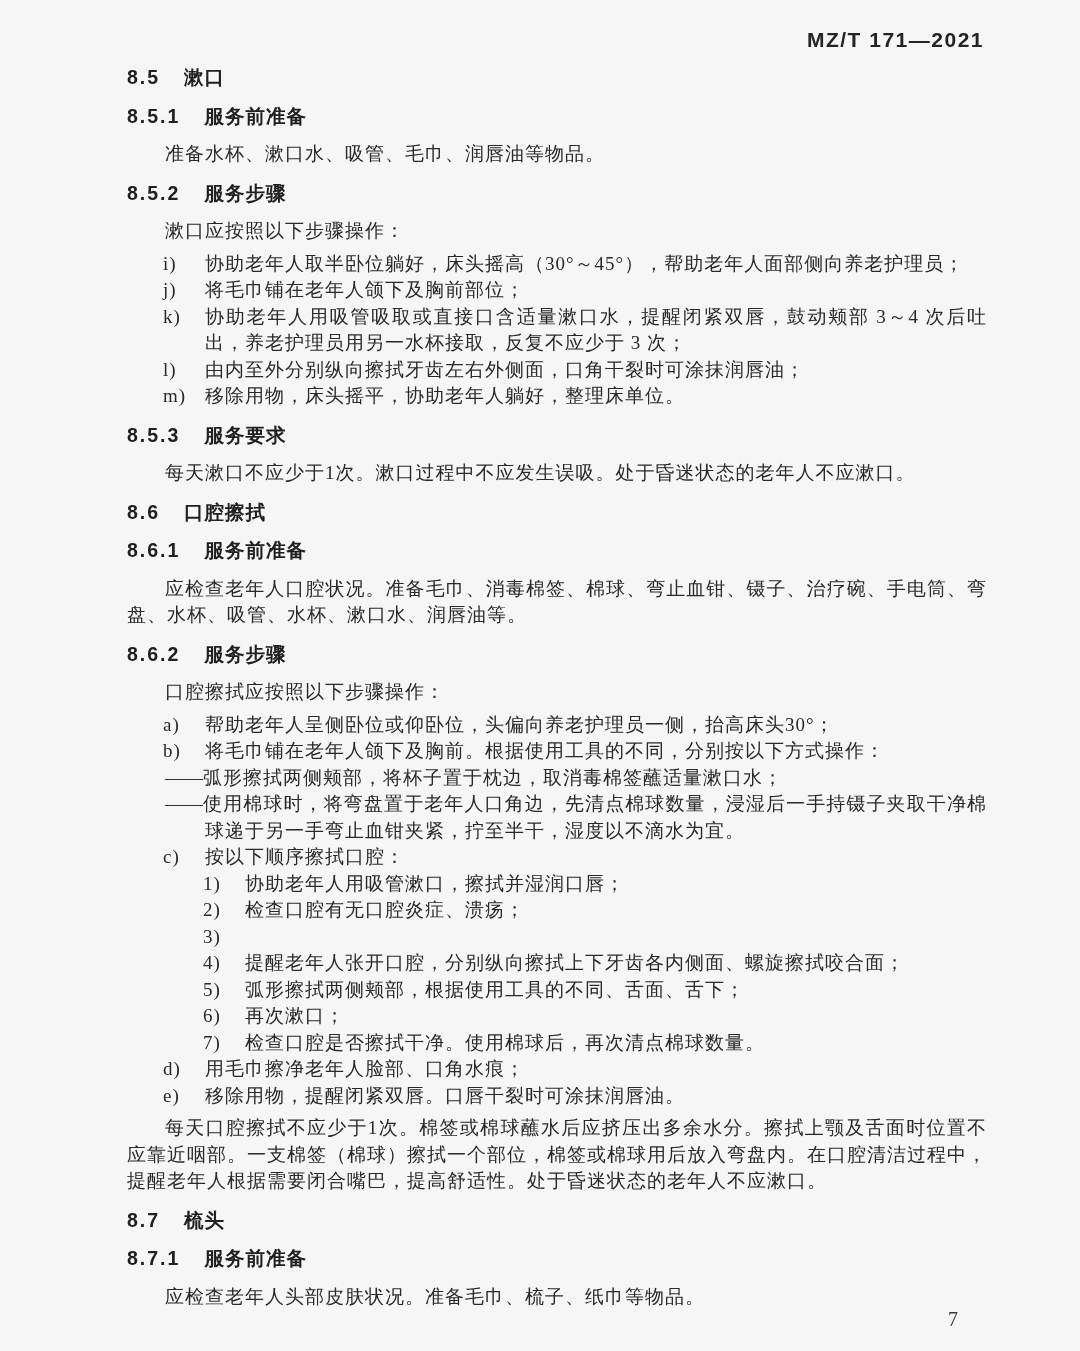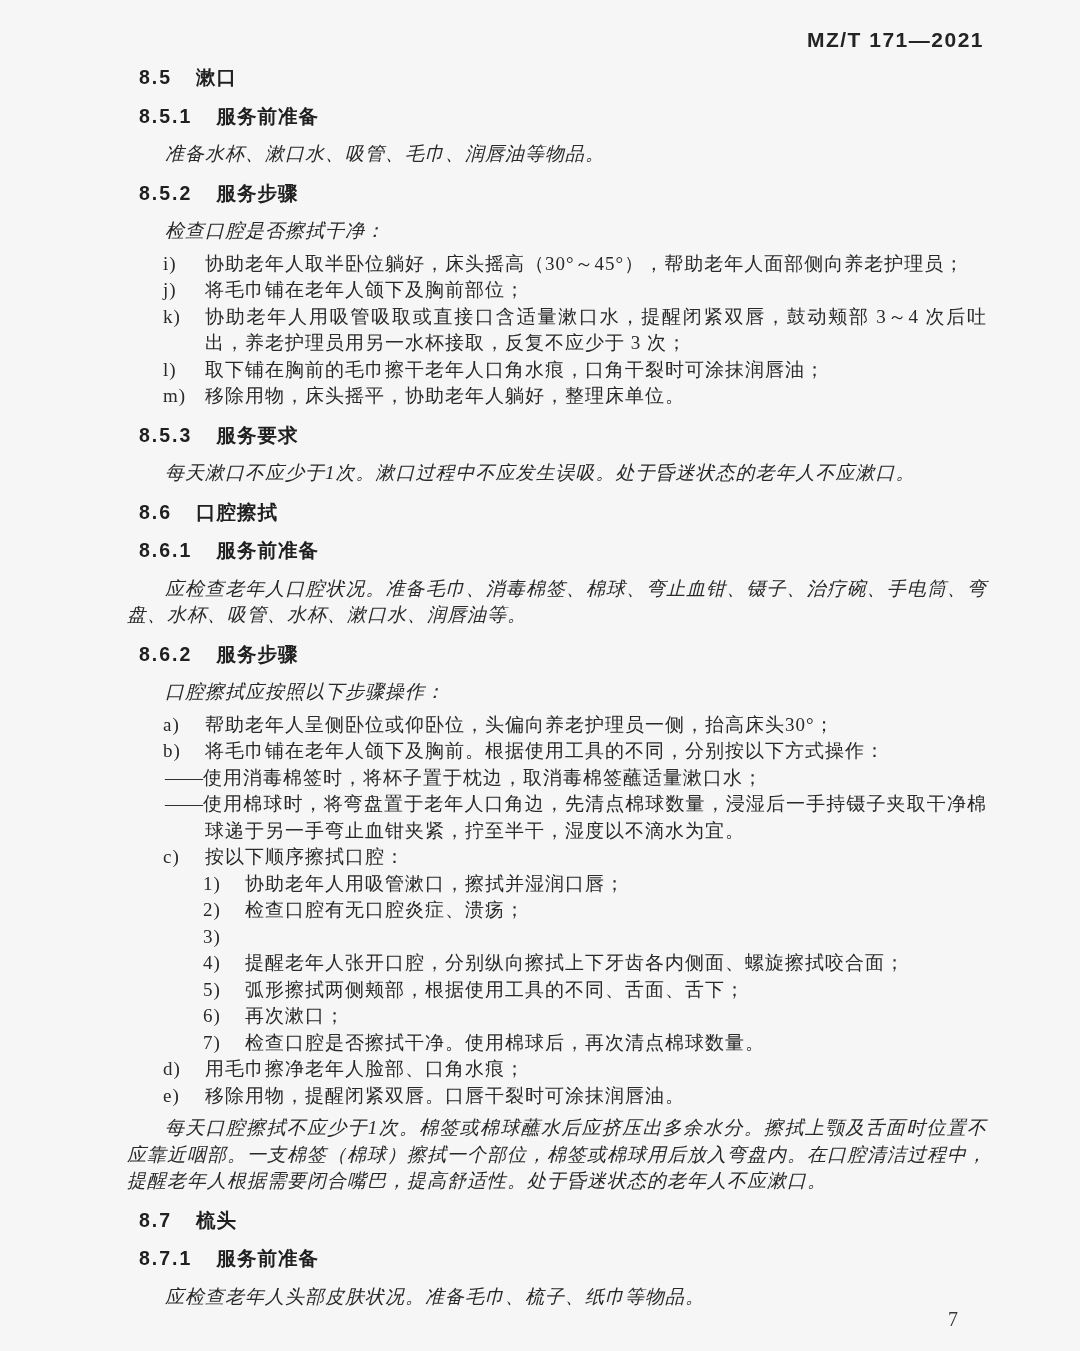--- a/index.html
+++ b/index.html
@@ -39,33 +39,32 @@
     font-size: 19px;
     line-height: 26.5px;
     letter-spacing: 1px;
     color: #2b2b2b;
   }
   .heading {
     font-family: "Liberation Sans", sans-serif;
     font-weight: bold;
     font-size: 19.5px;
     letter-spacing: 1px;
-    margin: 12px 12px;
+    margin: 12px 0;
     color: #222;
   }
   .heading .heading-number {
     display: inline-block;
     margin-right: 24px;
     letter-spacing: 2px;
   }
   .para {
     margin: 6px 0;
     text-indent: 2em;
     text-align: justify;
-    font-style: italic;
   }
   .li {
     display: flex;
     margin: 0;
     text-align: justify;
   }
   .li .li-label {
     flex: 0 0 42px;
     margin-left: 36px;
   }
@@ -97,57 +96,57 @@
 <body>
 
 <div class="page">
   <div class="doc-header scanified">MZ/T 171—2021</div>
 
   <div class="content scanified">
       <div class="heading h2"><span class="heading-number">8.5</span><span class="heading-title">漱口</span></div>
       <div class="heading h3"><span class="heading-number">8.5.1</span><span class="heading-title">服务前准备</span></div>
       <p class="para">准备水杯、漱口水、吸管、毛巾、润唇油等物品。</p>
       <div class="heading h3"><span class="heading-number">8.5.2</span><span class="heading-title">服务步骤</span></div>
-      <p class="para">检查口腔是否擦拭干净：</p>
+      <p class="para">漱口应按照以下步骤操作：</p>
       <div class="li">
         <span class="li-label">i)</span>
         <span class="li-text">协助老年人取半卧位躺好，床头摇高（30°～45°），帮助老年人面部侧向养老护理员；</span>
       </div>
       <div class="li">
         <span class="li-label">j)</span>
         <span class="li-text">将毛巾铺在老年人颌下及胸前部位；</span>
       </div>
       <div class="li">
         <span class="li-label">k)</span>
         <span class="li-text">协助老年人用吸管吸取或直接口含适量漱口水，提醒闭紧双唇，鼓动颊部 3～4 次后吐出，养老护理员用另一水杯接取，反复不应少于 3 次；</span>
       </div>
       <div class="li">
         <span class="li-label">l)</span>
-        <span class="li-text">取下铺在胸前的毛巾擦干老年人口角水痕，口角干裂时可涂抹润唇油；</span>
+        <span class="li-text">由内至外分别纵向擦拭牙齿左右外侧面，口角干裂时可涂抹润唇油；</span>
       </div>
       <div class="li">
         <span class="li-label">m)</span>
         <span class="li-text">移除用物，床头摇平，协助老年人躺好，整理床单位。</span>
       </div>
       <div class="heading h3"><span class="heading-number">8.5.3</span><span class="heading-title">服务要求</span></div>
       <p class="para">每天漱口不应少于1次。漱口过程中不应发生误吸。处于昏迷状态的老年人不应漱口。</p>
       <div class="heading h2"><span class="heading-number">8.6</span><span class="heading-title">口腔擦拭</span></div>
       <div class="heading h3"><span class="heading-number">8.6.1</span><span class="heading-title">服务前准备</span></div>
       <p class="para">应检查老年人口腔状况。准备毛巾、消毒棉签、棉球、弯止血钳、镊子、治疗碗、手电筒、弯盘、水杯、吸管、水杯、漱口水、润唇油等。</p>
       <div class="heading h3"><span class="heading-number">8.6.2</span><span class="heading-title">服务步骤</span></div>
       <p class="para">口腔擦拭应按照以下步骤操作：</p>
       <div class="li">
         <span class="li-label">a)</span>
         <span class="li-text">帮助老年人呈侧卧位或仰卧位，头偏向养老护理员一侧，抬高床头30°；</span>
       </div>
       <div class="li">
         <span class="li-label">b)</span>
         <span class="li-text">将毛巾铺在老年人颌下及胸前。根据使用工具的不同，分别按以下方式操作：</span>
       </div>
-      <div class="dash"><span class="dash-mark">——</span><span class="dash-text">使用消毒棉签时，将杯子置于枕边，取消毒棉签蘸适量漱口水；</span></div>
+      <div class="dash"><span class="dash-mark">——</span><span class="dash-text">弧形擦拭两侧颊部，将杯子置于枕边，取消毒棉签蘸适量漱口水；</span></div>
       <div class="dash"><span class="dash-mark">——</span><span class="dash-text">使用棉球时，将弯盘置于老年人口角边，先清点棉球数量，浸湿后一手持镊子夹取干净棉球递于另一手弯止血钳夹紧，拧至半干，湿度以不滴水为宜。</span></div>
       <div class="li">
         <span class="li-label">c)</span>
         <span class="li-text">按以下顺序擦拭口腔：</span>
       </div>
       <div class="li nested">
         <span class="li-label">1)</span>
         <span class="li-text">协助老年人用吸管漱口，擦拭并湿润口唇；</span>
       </div>
       <div class="li nested">

